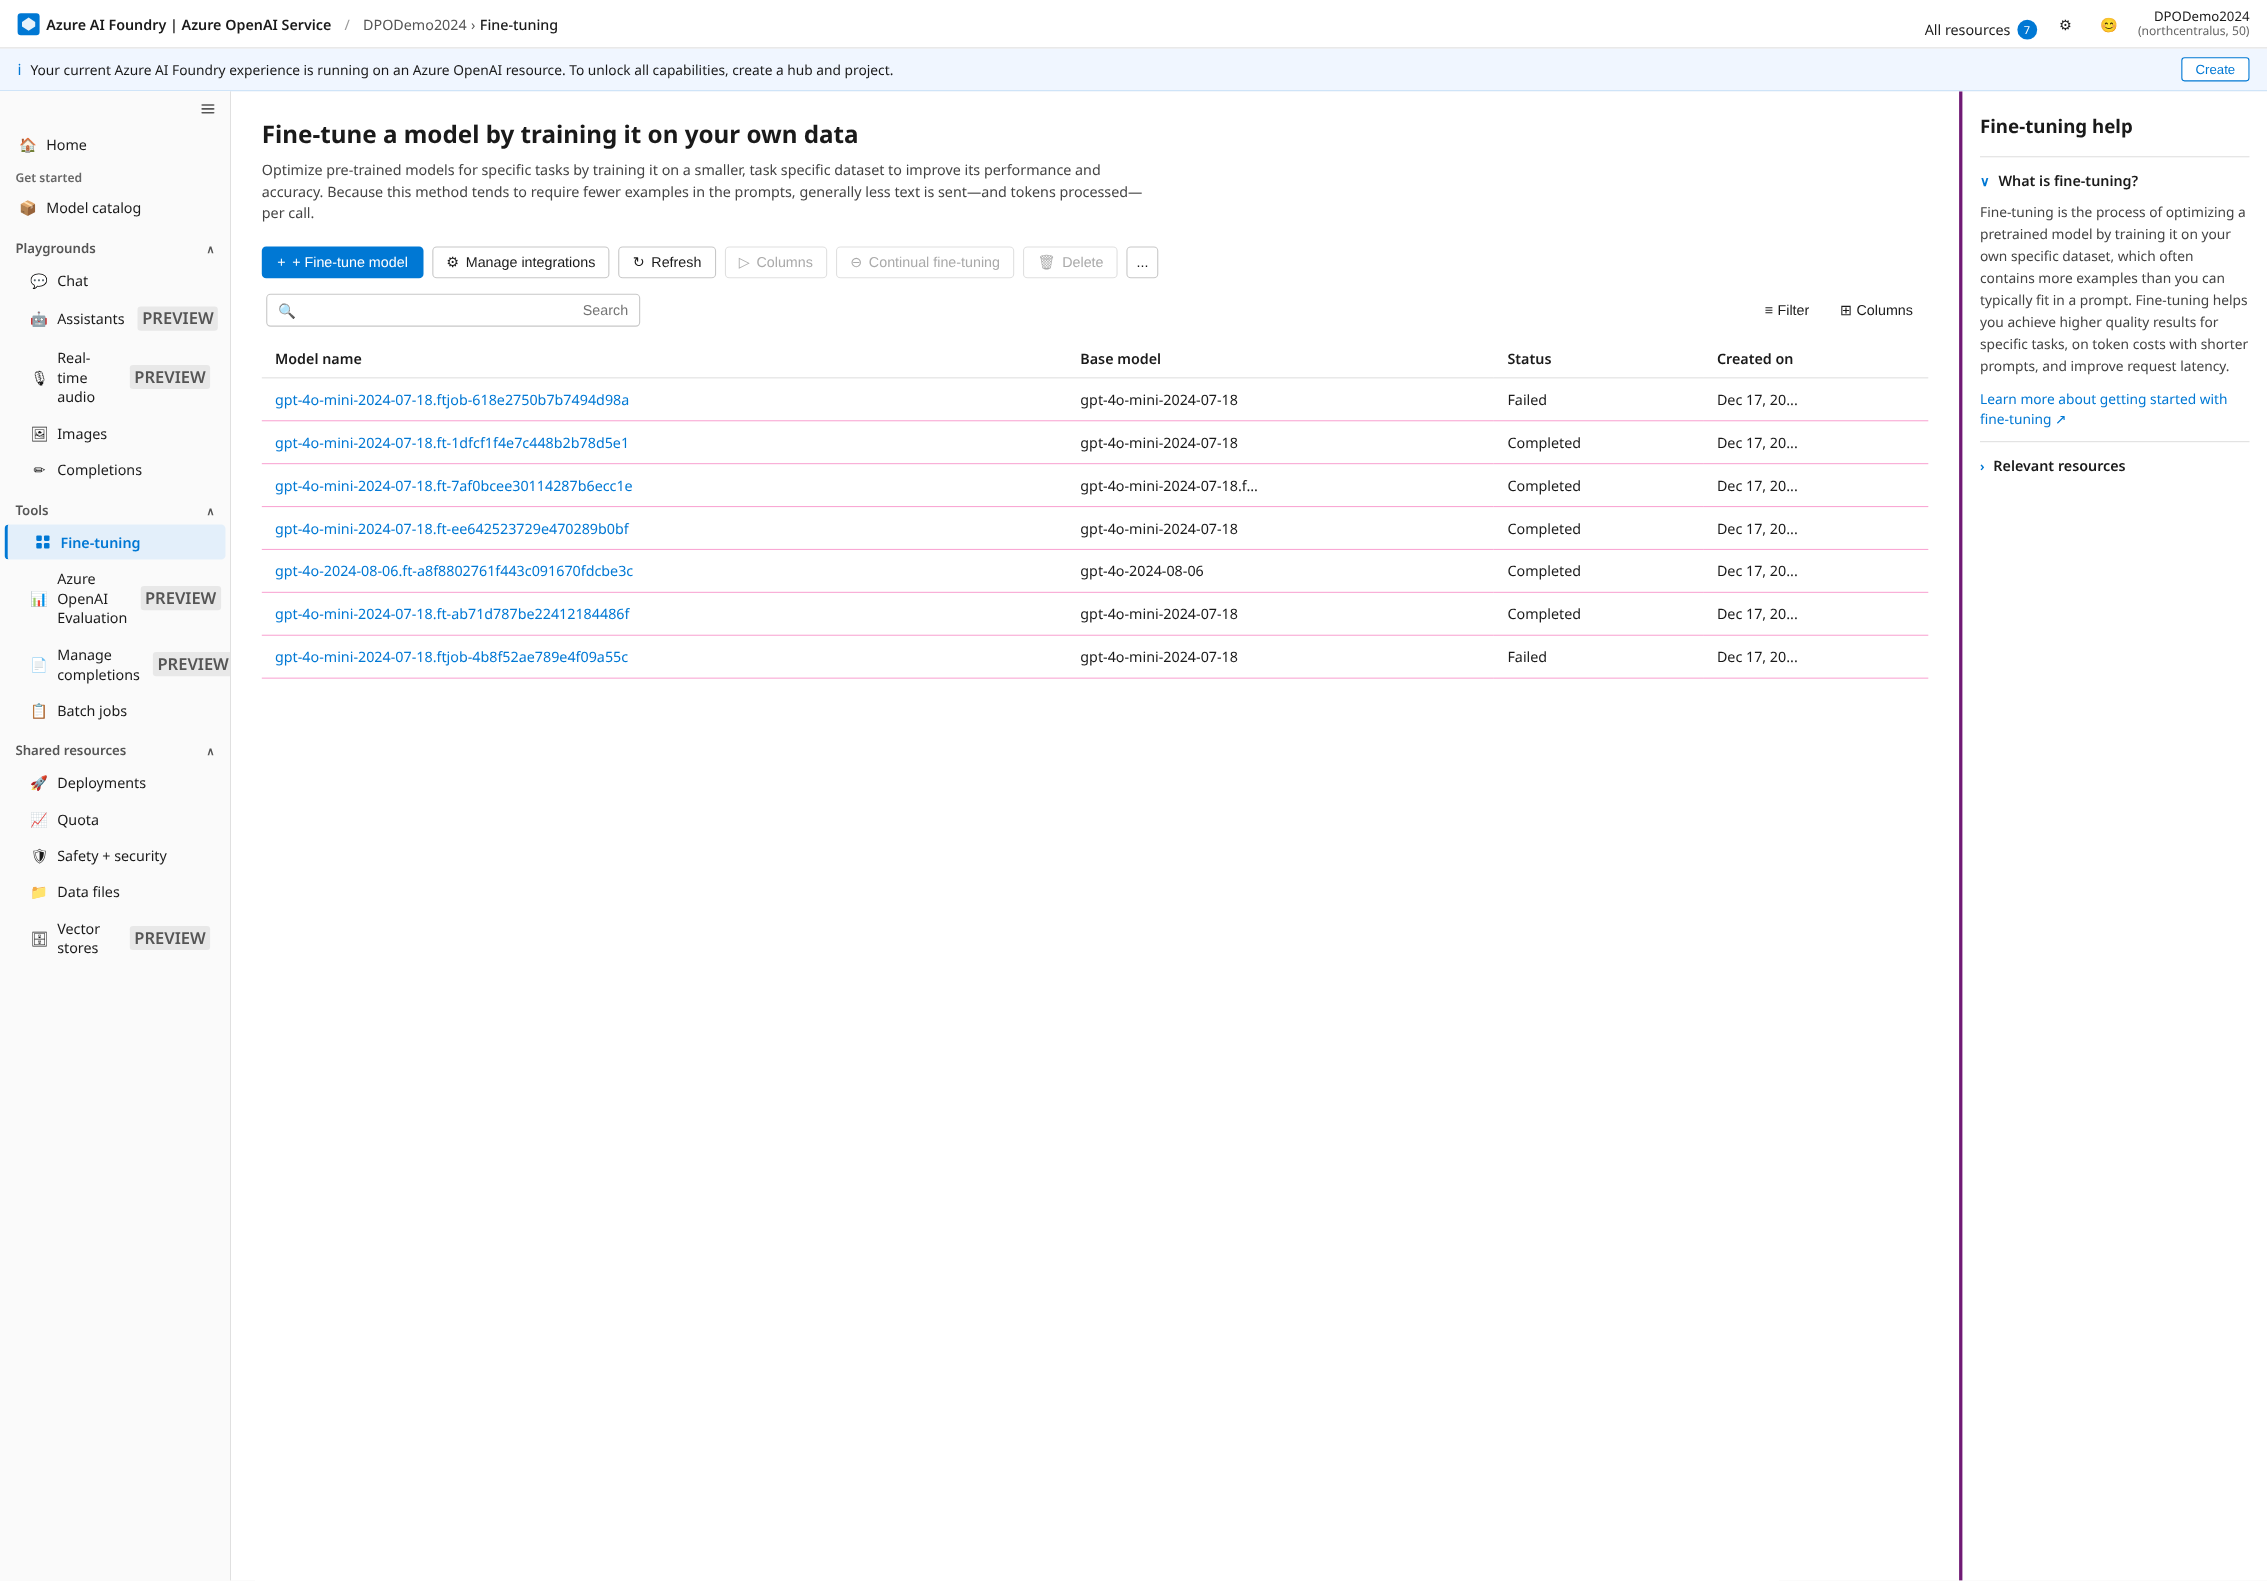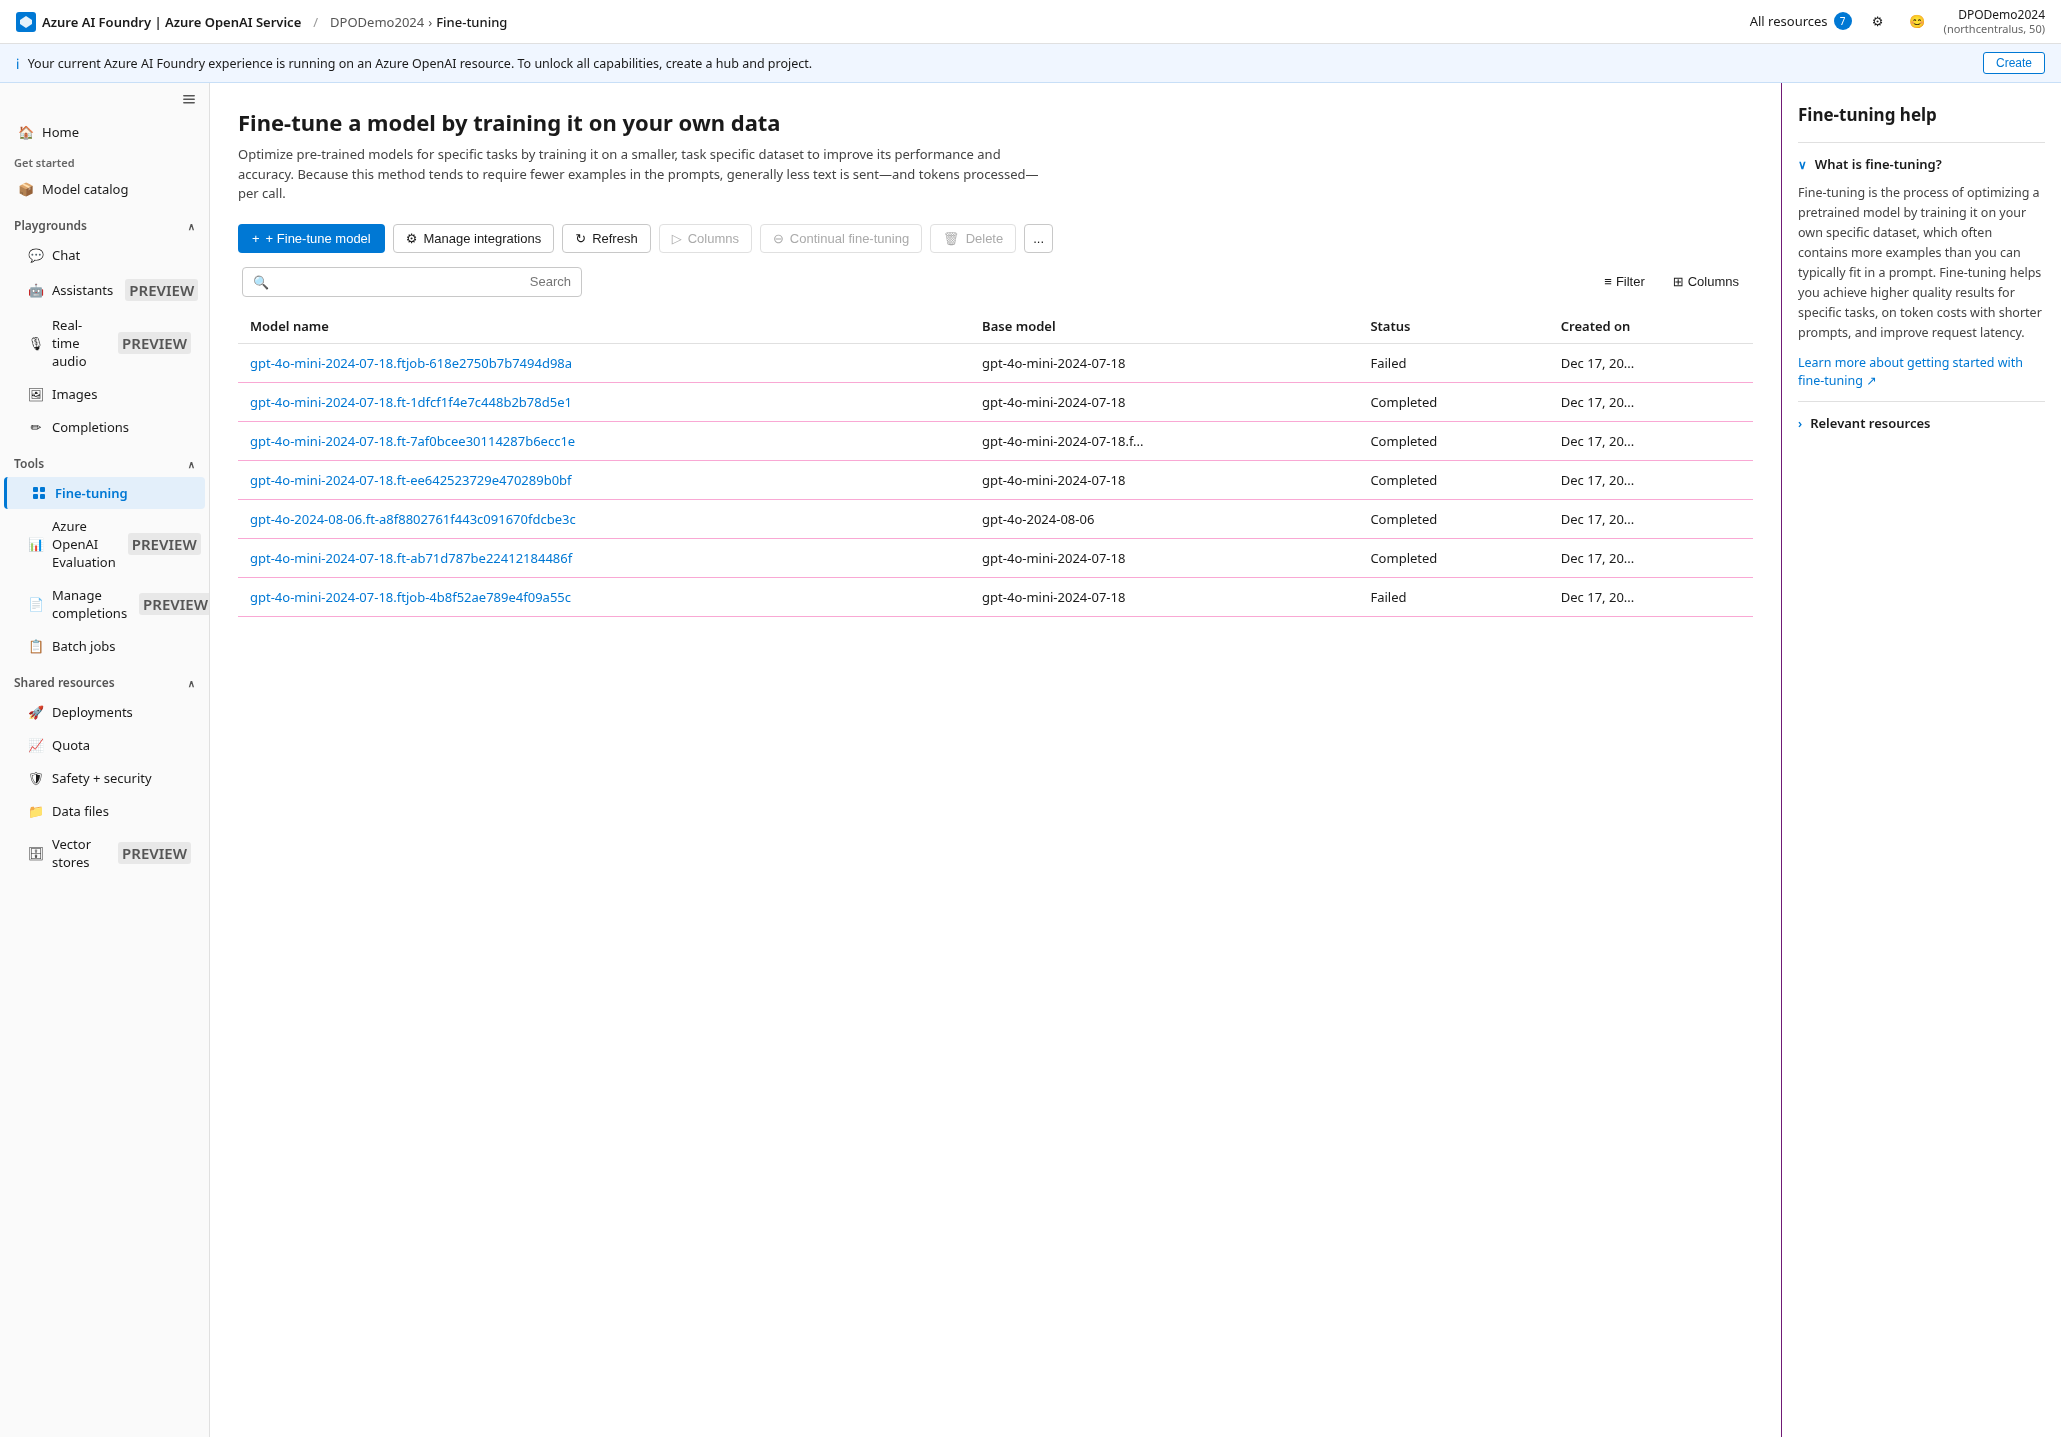--- a/index.html
+++ b/index.html
@@ -20,21 +20,21 @@
     .topbar-logo {
       display: flex; align-items: center; gap: 6px; font-weight: 600; font-size: 13px; color: #1a1a1a; text-align: right;
     }
     .topbar-logo-icon {
       width: 20px; height: 20px; background: #0078d4; border-radius: 3px; display: flex; align-items: center; justify-content: center; color: white; font-size: 10px; font-weight: 700;
     }
     .topbar-sep { color: #999; margin: 0 4px; }
     .topbar-breadcrumb { display: flex; align-items: center; gap: 4px; color: #555; }
     .topbar-breadcrumb a { color: #555; text-decoration: none; }
     .topbar-breadcrumb .active { color: #1a1a1a; font-weight: 500; }
-    .topbar-right { margin-left: auto; display: flex; align-items: center; gap: 12px; }
+    .topbar-right { margin-left: auto; display: flex; align-items: flex-end; gap: 12px; }
     .topbar-resources { display: flex; align-items: center; gap: 6px; font-size: 13px; color: #1a1a1a; }
     .topbar-badge { background: #0078d4; color: white; border-radius: 50%; width: 18px; height: 18px; font-size: 10px; display: flex; align-items: center; justify-content: center; }
     .topbar-icon-btn { width: 28px; height: 28px; display: flex; align-items: center; justify-content: center; cursor: pointer; border-radius: 3px; }
     .topbar-user { font-size: 12px; text-align: right; line-height: 1.3; }
 
     
     .info-banner {
       background: #f0f6ff;
       border-bottom: 1px solid #c8dff7;
       padding: 8px 16px;
@@ -242,21 +242,21 @@
       color: #1a1a1a;
       vertical-align: middle;
     }
     .model-link { color: #0078d4; text-decoration: none; }
     .status-failed { color: #d83b01; }
     .status-completed { color: #107c10; }
 
     
     .right-panel {
       width: 280px;
-      border-left: 1px solid #701a75;
+      border-left: 3px solid #701a75;
       background: #fff;
       padding: 20px 16px;
       overflow-y: auto;
       flex-shrink: 0;
     }
     .help-title {
       font-size: 17px;
       font-weight: 700;
       margin-bottom: 16px;
       color: #1a1a1a;

